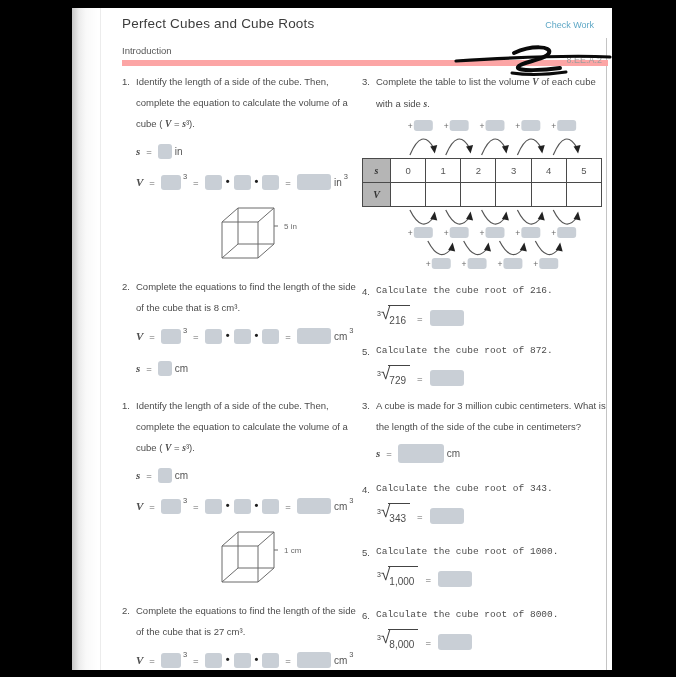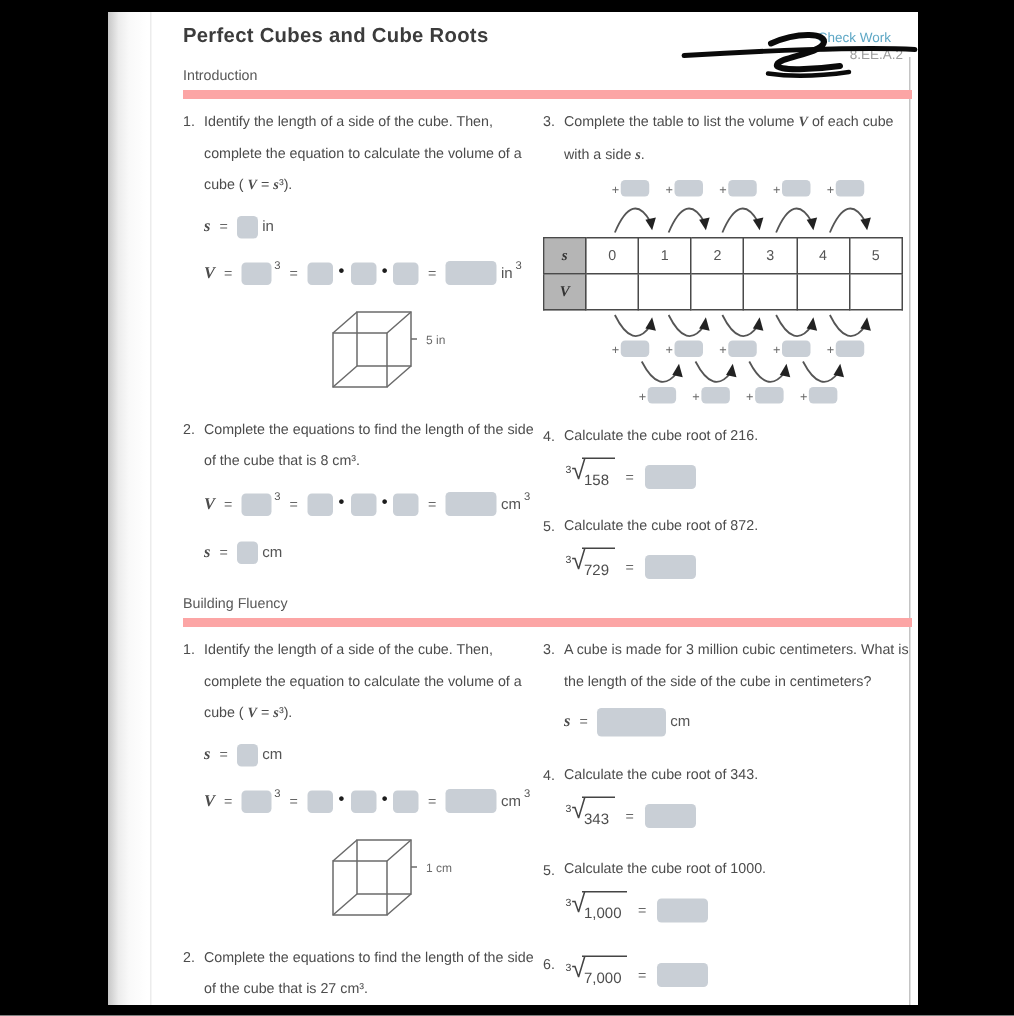--- a/index.html
+++ b/index.html
@@ -8,24 +8,24 @@
     font-family:"Liberation Sans",sans-serif;color:var(--ink,#4c4c4c);
   }
   .page{position:absolute;left:72px;top:8px;width:540px;height:662px;background:#fff;overflow:hidden;}
   .edge{position:absolute;left:0;top:0;bottom:0;width:28px;
     background:linear-gradient(90deg,#c7c7c7 0px,#ececec 7px,#f9f9f9 14px,#ffffff 26px);
     border-right:1px solid #ececec;}
   .vline{position:absolute;top:30px;bottom:0;right:5px;width:1px;background:#c4c4c4;}
   .inner{position:absolute;left:50px;right:4px;top:8px;bottom:0;}
 
   .title-row{position:relative;height:22px;}
-  .title-row h1{margin:0;font-size:13.5px;font-weight:700;color:#3c3c3c;letter-spacing:.2px;}
+  .title-row h1{margin:0;font-size:13.5px;font-weight:400;color:#3c3c3c;letter-spacing:.2px;}
   .check{position:absolute;right:14px;top:4px;font-size:9px;color:var(--accent,#5fa8c6);cursor:pointer;text-decoration:none;margin-left:31px;}
 
-  .crossed{position:absolute;top:12px;right:0;width:158px;height:38px;z-index:5;}
+  .crossed{position:absolute;top:36px;right:0;width:158px;height:38px;z-index:5;}
   .crossed-text{position:absolute;right:10px;top:11px;font-size:9px;color:#9d9d9d;}
   .scribble{position:absolute;left:0;top:0;}
   .scribble path{fill:none;stroke:#0a0a0a;stroke-linecap:round;}
 
   .sec-head{border-bottom:6px solid #fca5a5;font-size:9.5px;color:#585858;padding-bottom:4px;margin-top:7px;}
   .cols{display:flex;align-items:flex-start;margin-top:5px;}
   .cols.intro{min-height:301px;}
   .col.l{width:240px;flex:0 0 240px;}
   .col.r{flex:1;min-width:0;}
 
@@ -63,21 +63,21 @@
   .ah{fill:#222;}
   .abox{fill:var(--answer_box,#c9cfd6);cursor:pointer;}
   .plus{font:8.5px "Liberation Sans",sans-serif;fill:#666;}
 
   .vtable{border-collapse:collapse;table-layout:fixed;width:240px;}
   .vtable td{border:1px solid #4a4a4a;height:21px;text-align:center;font-size:9.5px;color:#555;}
   .vtable td.th{width:25px;background:var(--table_header_bg,#b5b5b5);color:#333;
     font-family:"Liberation Serif",serif;font-style:italic;font-weight:bold;font-size:10px;}
 
   .rootp{margin-top:11px;}
-  .rootp .ptext{line-height:20px;}
+  .rootp .ptext{line-height:20px;font-family:Liberation Mono, monospace;}
   .rad-row{display:flex;align-items:center;margin-top:5px;height:24px;}
   .rad{position:relative;display:inline-flex;align-items:flex-start;padding-left:5px;}
   .ridx{position:absolute;left:1px;top:-2px;font-size:7px;color:#444;}
   .rsgn{font-size:17px;line-height:17px;color:#444;}
   .rcnd{border-top:1px solid #444;font-size:10px;color:#4c4c4c;margin-left:-2px;padding:4px 4px 0 1px;}
   .rad-row .eq{margin:0 7px;}
 </style>
 </head>
 <body>
 
@@ -265,21 +265,21 @@
           </svg>
 
         <div class="prob rootp">
           <span class="pnum">4.</span>
           <div class="pbody">
             <p class="ptext">Calculate the cube root of 216.</p>
             <div class="rad-row">
               <span class="rad">
                 <span class="ridx">3</span>
                   <span class="rsgn">√</span>
-                  <span class="rcnd">158</span>
+                  <span class="rcnd">216</span>
               </span>
               <span class="eq">=</span>
               <span class="box wide"></span>
             </div>
           </div>
         </div>
 
         <div class="prob rootp">
           <span class="pnum">5.</span>
           <div class="pbody">
@@ -291,23 +291,20 @@
                   <span class="rcnd">729</span>
               </span>
               <span class="eq">=</span>
               <span class="box wide"></span>
             </div>
           </div>
         </div>
       </div>
     </div>
 
-    <div class="sec-head">
-      <span>Building Fluency</span>
-    </div>
 
     <div class="cols fluency">
       <div class="col l">
         <div class="prob">
           <span class="pnum">1.</span>
           <div class="pbody">
             <p class="ptext">Identify the length of a side of the cube. Then, complete the equation to calculate the volume of a cube ( <i class="mv">V</i> = <i class="mv">s</i>³).</p>
             <div class="eq-row s-row">
               <span class="mv">s</span>
               <span class="eq">=</span>
@@ -409,25 +406,26 @@
               </span>
               <span class="eq">=</span>
               <span class="box wide"></span>
             </div>
           </div>
         </div>
 
         <div class="prob rootp" style="margin-top:14px;">
           <span class="pnum">6.</span>
           <div class="pbody">
+            <p class="ptext">Calculate the cube root of 8000.</p>
             <div class="rad-row">
               <span class="rad">
                 <span class="ridx">3</span>
                   <span class="rsgn">√</span>
-                  <span class="rcnd">7,000</span>
+                  <span class="rcnd">8,000</span>
               </span>
               <span class="eq">=</span>
               <span class="box wide"></span>
             </div>
           </div>
         </div>
       </div>
     </div>
   </div>
 </div>

